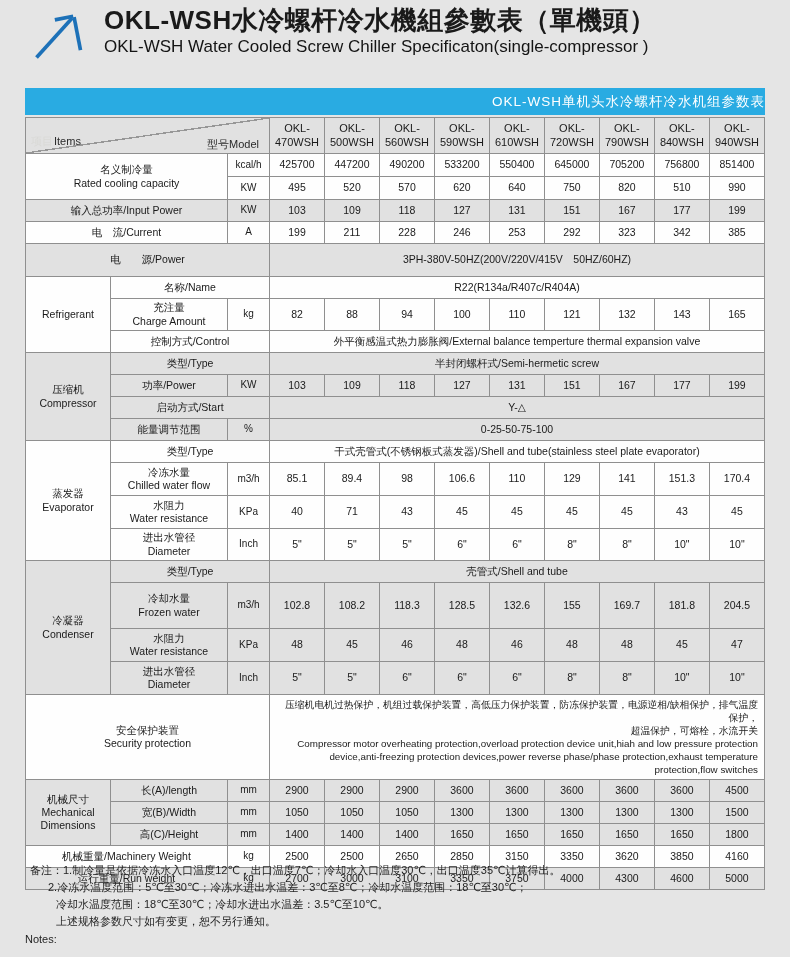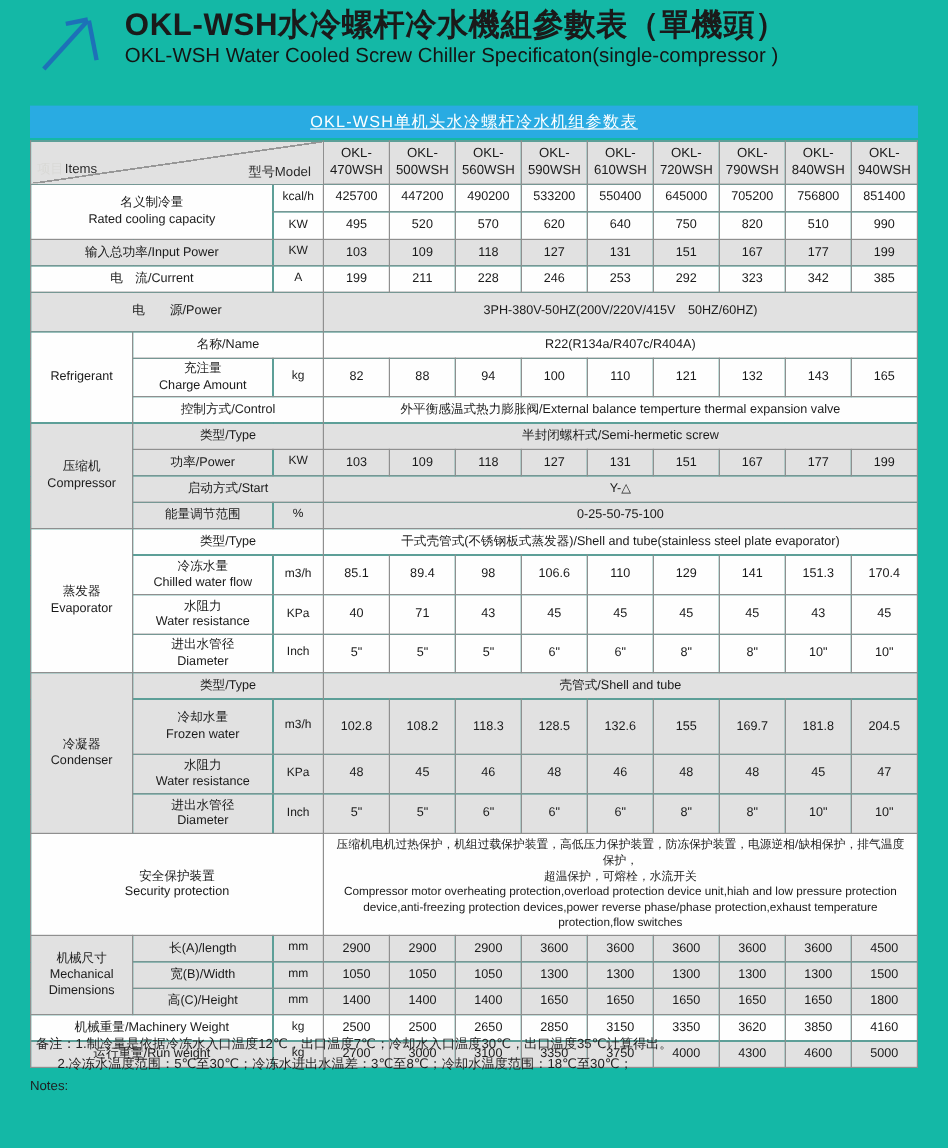--- a/index.html
+++ b/index.html
@@ -1,45 +1,45 @@
 <!DOCTYPE html>
 <html><head>
 <meta charset="utf-8">
 <style>
   html,body{margin:0;padding:0;background:#ffffff;}
   .page{
     width:790px;height:957px;position:relative;overflow:hidden;
-    background:#14b8a6;color:#1c1c1c;
+    background:#e5e5e5;color:#1c1c1c;
     font-family:"Liberation Sans","DejaVu Sans",sans-serif;
   }
   
   .hdr{position:absolute;top:4px;left:0;width:100%;height:62px;}
   .logo{position:absolute;left:31px;top:4px;width:55px;height:55px;}
   .titles{margin-left:104px;padding-top:2px;}
   .title-zh{margin:0;font-size:26px;font-weight:600;letter-spacing:.5px;color:#1a1a1a;line-height:1.15;}
   .title-en{margin:1px 0 0;font-size:17px;font-weight:400;color:#141414;line-height:1.2;}
   
   .tablewrap{position:absolute;left:25px;top:88px;width:740px;}
   .banner{
     height:27px;line-height:27px;background:#29abe2;color:#ffffff;
-    text-align:center;font-size:13.5px;letter-spacing:1px;font-weight:500;text-decoration:underline;
+    text-align:right;font-size:13.5px;letter-spacing:1px;font-weight:500;
   }
   table{border-collapse:collapse;width:100%;table-layout:fixed;margin-top:2px;border:1.5px solid #5d5d5d;}
   td{
     border:1px solid #8f8f8f;text-align:center;vertical-align:middle;
     font-size:10.5px;color:#1a1a1a;padding:1px 2px;line-height:1.25;
     white-space:pre-line;overflow:hidden;
   }
   tr.g td{background:#e1e1e1;}
   tr.w td{background:#fefefe;}
   td.model{font-size:11px;}
   td.grp{font-size:10.5px;}
   td.unit{font-size:10px;}
   td.prot{
-    text-align:center;font-size:9.8px;line-height:1.33;padding:3px 6px;
+    text-align:right;font-size:9.8px;line-height:1.33;padding:3px 6px;
     word-break:break-word;overflow-wrap:anywhere;
   }
   
   td.corner{position:relative;padding:0;}
   .diag{position:absolute;left:0;top:0;right:0;bottom:0;
     background:linear-gradient(to bottom right,
       transparent calc(50% - .7px),#979797 calc(50% - .7px),
       #979797 calc(50% + .7px),transparent calc(50% + .7px));}
   .c-items{position:absolute;left:5px;bottom:4px;font-size:11px;color:#2a2a2a;}
   .c-zh{color:#d9d9d6;margin-right:1px;}
@@ -386,18 +386,20 @@
             <td>5000</td>
           </tr>
         </tbody>
     </table>
   </section>
 
   <footer class="notes">
     <div>
         <div class="ind0">备注：1.制冷量是依据冷冻水入口温度12℃，出口温度7℃；冷却水入口温度30℃，出口温度35℃计算得出。</div>
         <div class="ind1">2.冷冻水温度范围：5℃至30℃；冷冻水进出水温差：3℃至8℃；冷却水温度范围：18℃至30℃；</div>
+        <div class="ind2">冷却水温度范围：18℃至30℃；冷却水进出水温差：3.5℃至10℃。</div>
+        <div class="ind2">上述规格参数尺寸如有变更，恕不另行通知。</div>
       </div>
     <div class="notes-en-label">Notes:</div>
 
   </footer>
 
 </div>
 
 </body></html>

